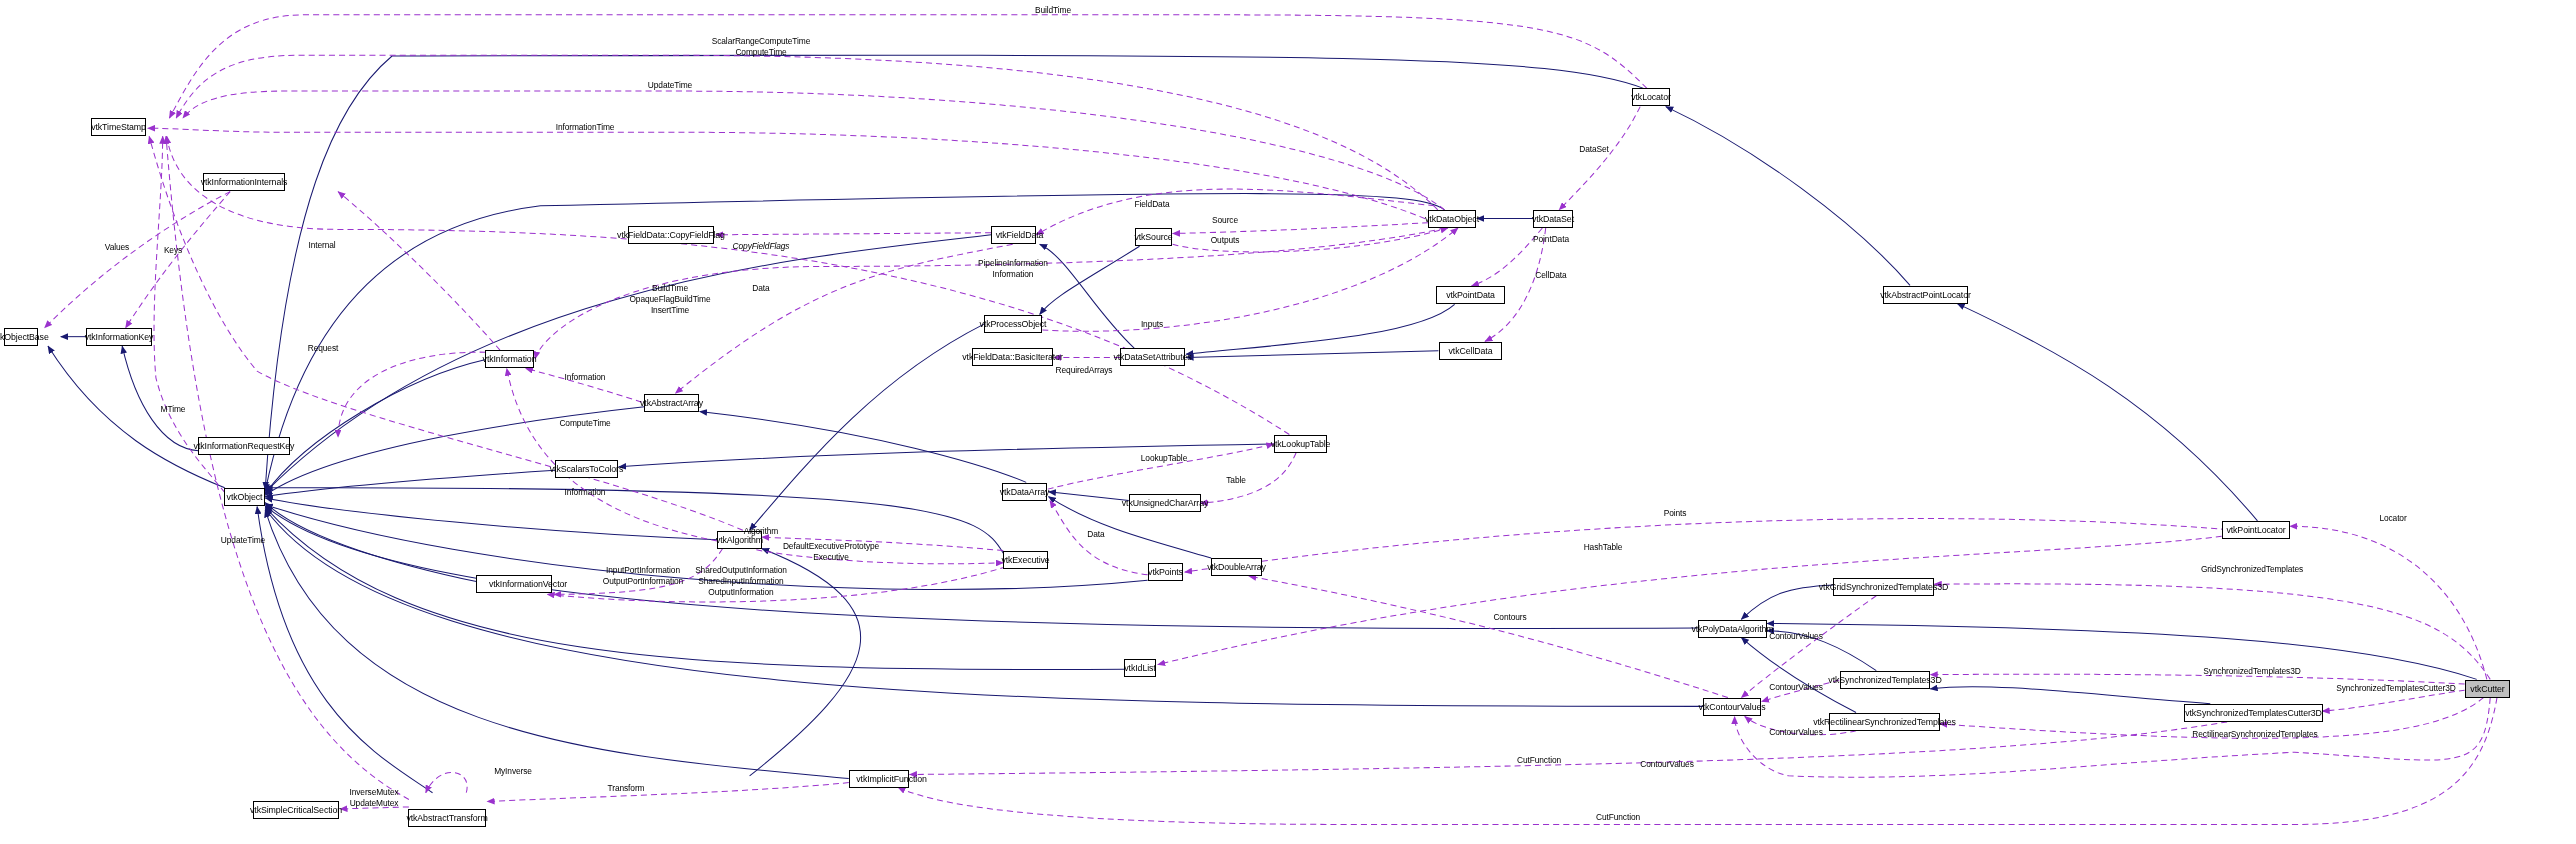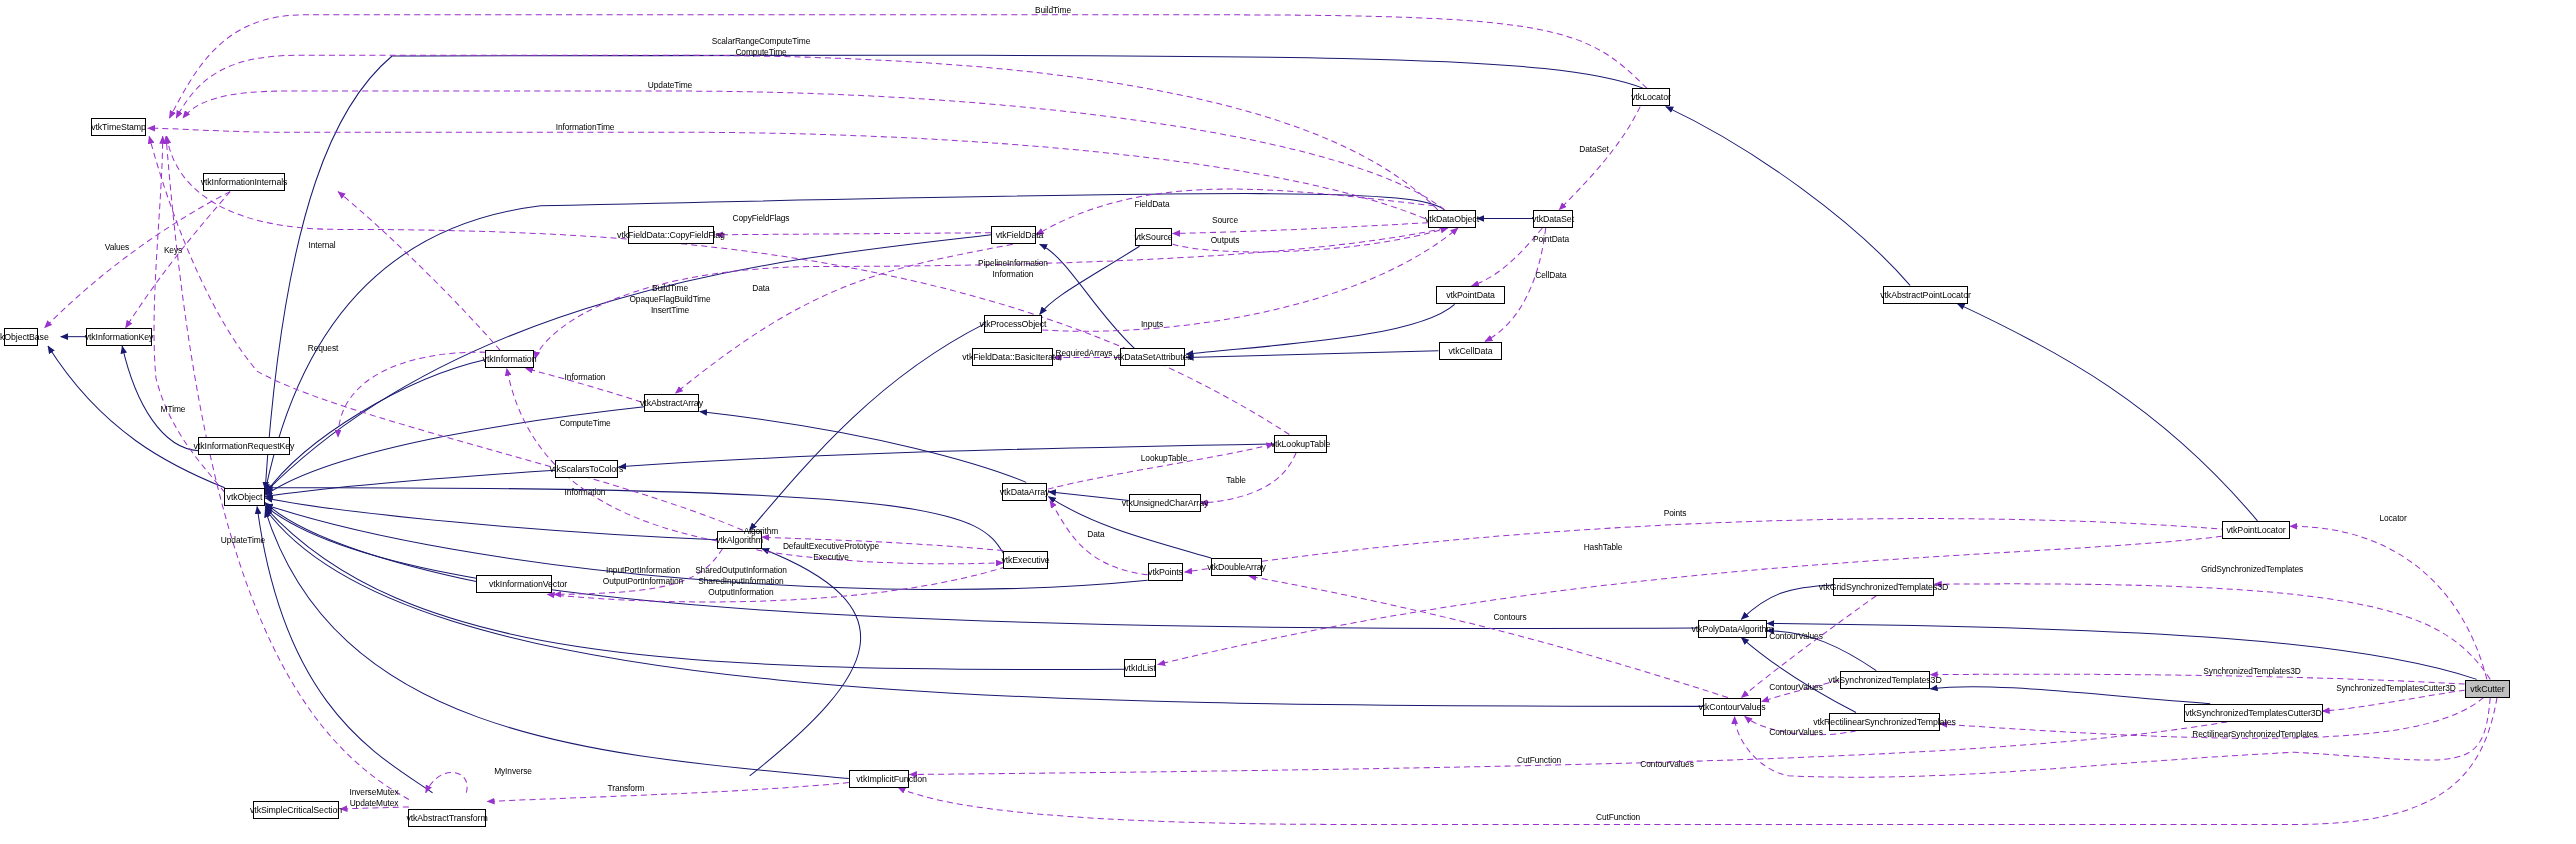--- a/index.html
+++ b/index.html
@@ -167,35 +167,35 @@
     </div>
   <div id="labels">
       <div class="elabel" style="left: 1053px; top: 4.7px;">BuildTime</div>
       <div class="elabel" style="left: 761px; top: 36px;">ScalarRangeComputeTime
 ComputeTime</div>
       <div class="elabel" style="left: 670px; top: 80px;">UpdateTime</div>
       <div class="elabel" style="left: 585px; top: 122px;">InformationTime</div>
       <div class="elabel" style="left: 117px; top: 242px;">Values</div>
       <div class="elabel" style="left: 173px; top: 245px;">Keys</div>
       <div class="elabel" style="left: 322px; top: 240px;">Internal</div>
-      <div class="elabel" style="left: 761px; top: 213px;">CopyFieldFlags</div>
+      <div class="elabel" style="left: 761px; top: 241px; font-style: italic;">CopyFieldFlags</div>
       <div class="elabel" style="left: 1152px; top: 199px;">FieldData</div>
       <div class="elabel" style="left: 1225px; top: 215px;">Source</div>
       <div class="elabel" style="left: 1225px; top: 235px;">Outputs</div>
       <div class="elabel" style="left: 1013px; top: 258px;">PipelineInformation
 Information</div>
       <div class="elabel" style="left: 670px; top: 283px;">BuildTime
 OpaqueFlagBuildTime
 InsertTime</div>
       <div class="elabel" style="left: 761px; top: 283px;">Data</div>
       <div class="elabel" style="left: 1551px; top: 234px;">PointData</div>
       <div class="elabel" style="left: 1551px; top: 270px;">CellData</div>
       <div class="elabel" style="left: 1594px; top: 144px;">DataSet</div>
       <div class="elabel" style="left: 1152px; top: 319px;">Inputs</div>
-      <div class="elabel" style="left: 1084px; top: 348px;">RequiredArrays</div>
+      <div class="elabel" style="left: 1084px; top: 365px;">RequiredArrays</div>
       <div class="elabel" style="left: 323px; top: 343px;">Request</div>
       <div class="elabel" style="left: 173px; top: 404px;">MTime</div>
       <div class="elabel" style="left: 585px; top: 372px;">Information</div>
       <div class="elabel" style="left: 585px; top: 418px;">ComputeTime</div>
       <div class="elabel" style="left: 585px; top: 487px;">Information</div>
       <div class="elabel" style="left: 1164px; top: 453px;">LookupTable</div>
       <div class="elabel" style="left: 1236px; top: 475px;">Table</div>
       <div class="elabel" style="left: 1096px; top: 529px;">Data</div>
       <div class="elabel" style="left: 243px; top: 535px;">UpdateTime</div>
       <div class="elabel" style="left: 761px; top: 526px;">Algorithm</div>

